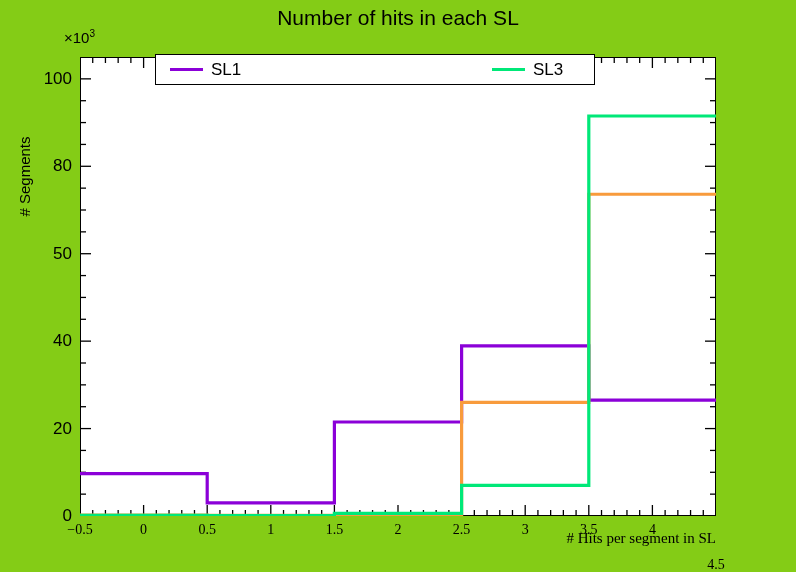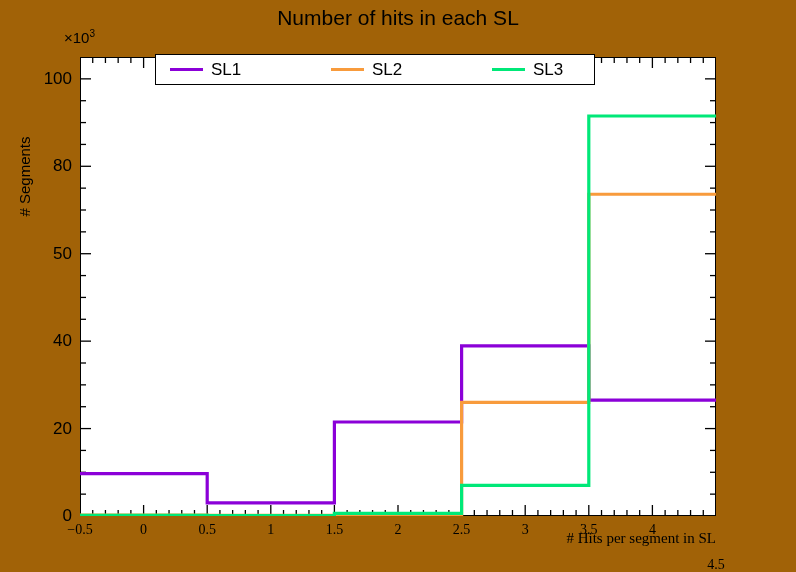--- a/index.html
+++ b/index.html
@@ -11,21 +11,21 @@
     width: 796px;
     height: 572px;
     font-family: "Liberation Sans", sans-serif;
     color: #000000;
     overflow: hidden;
   }
   #canvas {
     position: relative;
     width: 796px;
     height: 572px;
-    background: #a16207;
+    background: #84cc16;
   }
   .abs { position: absolute; }
 
   
   #plot-title {
     left: 0;
     top: 6px;
     width: 796px;
     text-align: center;
     font-size: 21px;
@@ -368,23 +368,19 @@
       <div class="abs xtick-wrap" style="left: 716px; margin-top: 35px;">
         <div class="xtick-label">4.5</div>
       </div>
     </div>
 
   <div class="abs" id="legend">
       <div class="legend-entry" style="left: 14px;">
         <span class="legend-swatch" style="background: rgb(139, 0, 216);"></span>
         <span class="legend-text">SL1</span>
       </div>
-      <div class="legend-entry" style="left: 175px;">
-        <span class="legend-swatch" style="background: rgb(248, 155, 60);"></span>
-        <span class="legend-text">SL2</span>
-      </div>
       <div class="legend-entry" style="left: 336px;">
         <span class="legend-swatch" style="background: rgb(0, 232, 120);"></span>
         <span class="legend-text">SL3</span>
       </div>
     </div>
 
 </div>
 
 </body></html>

